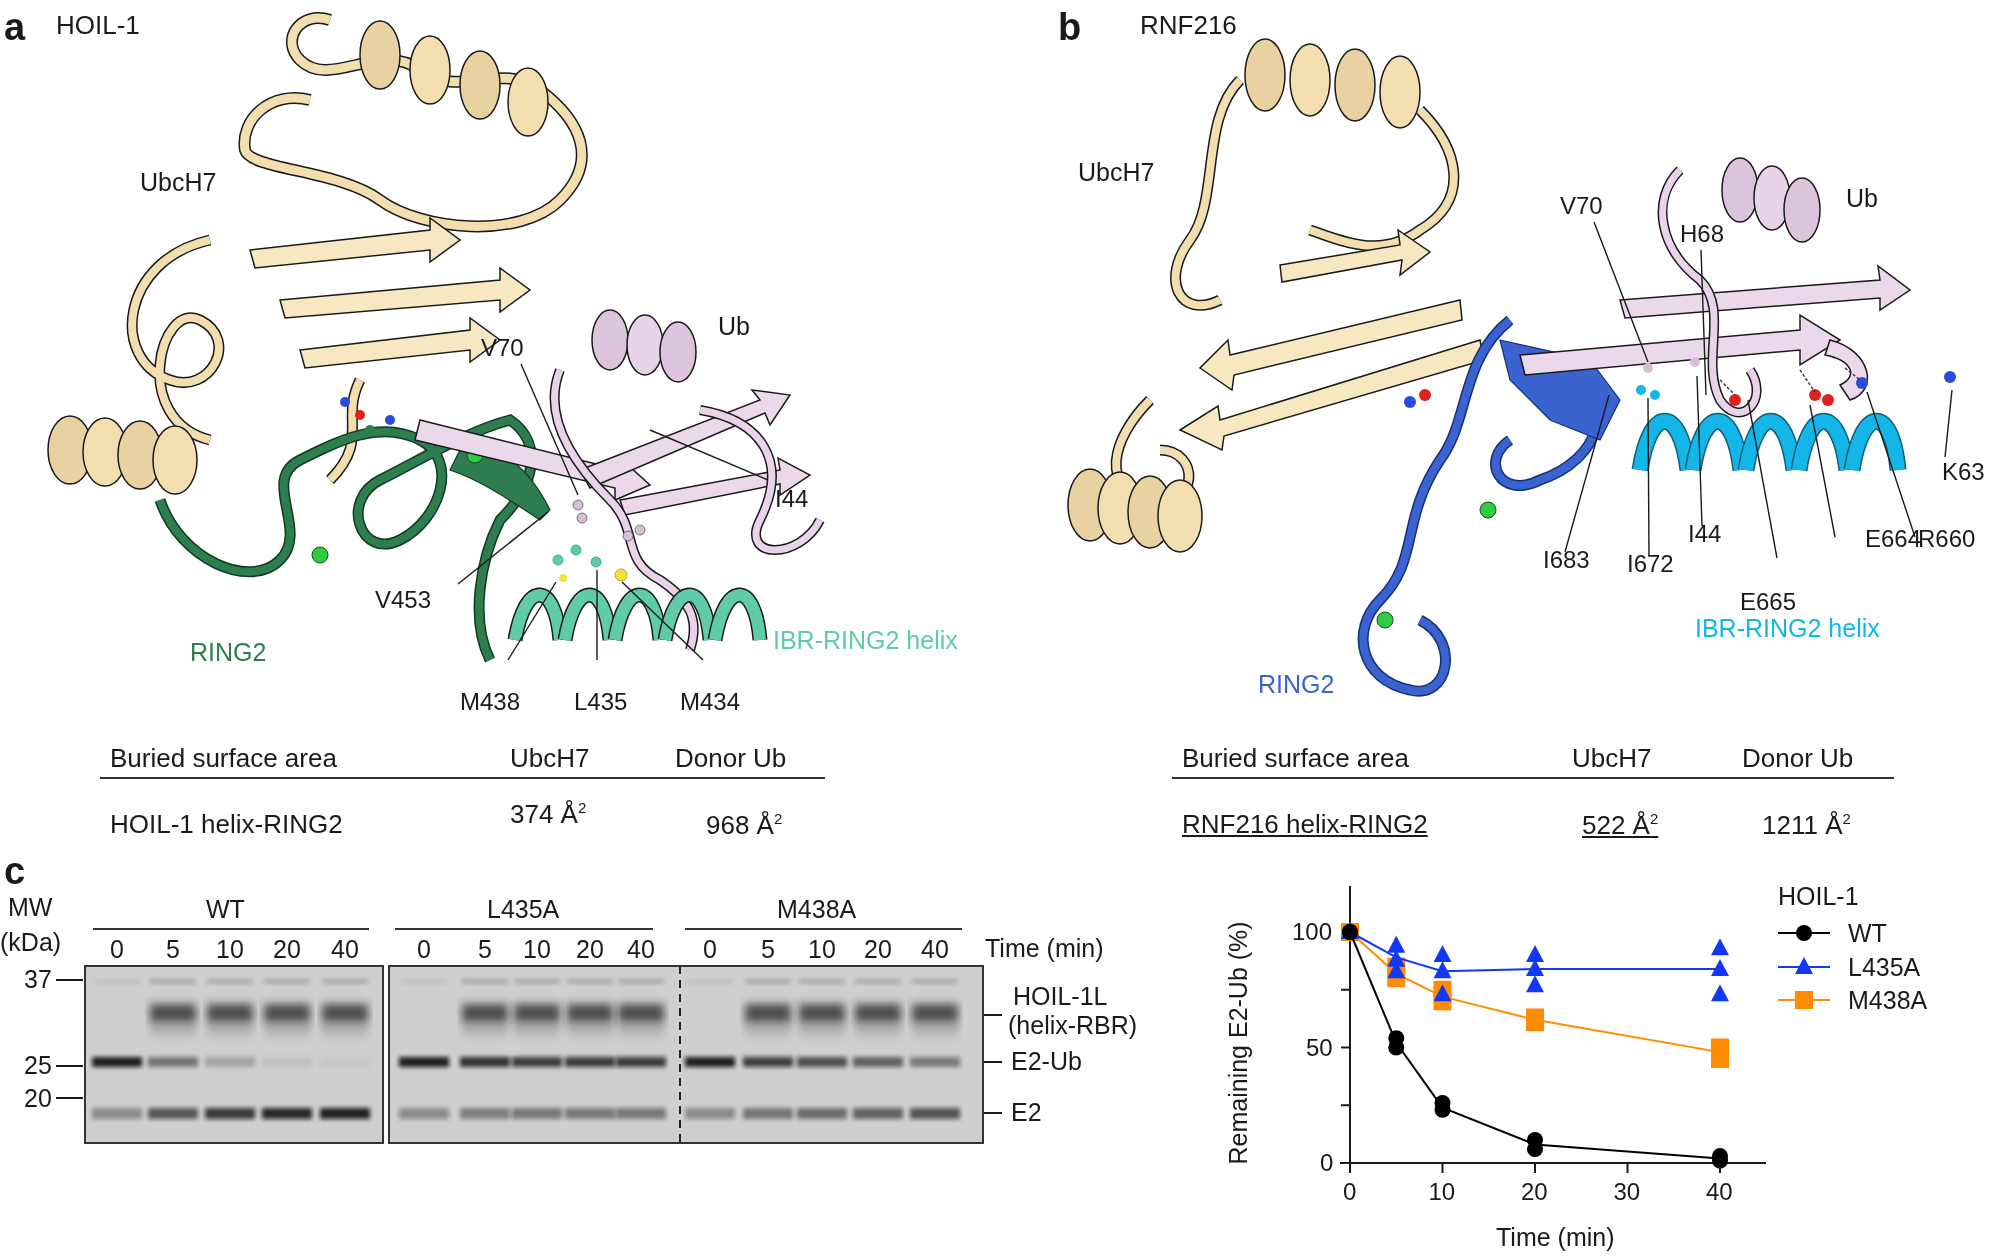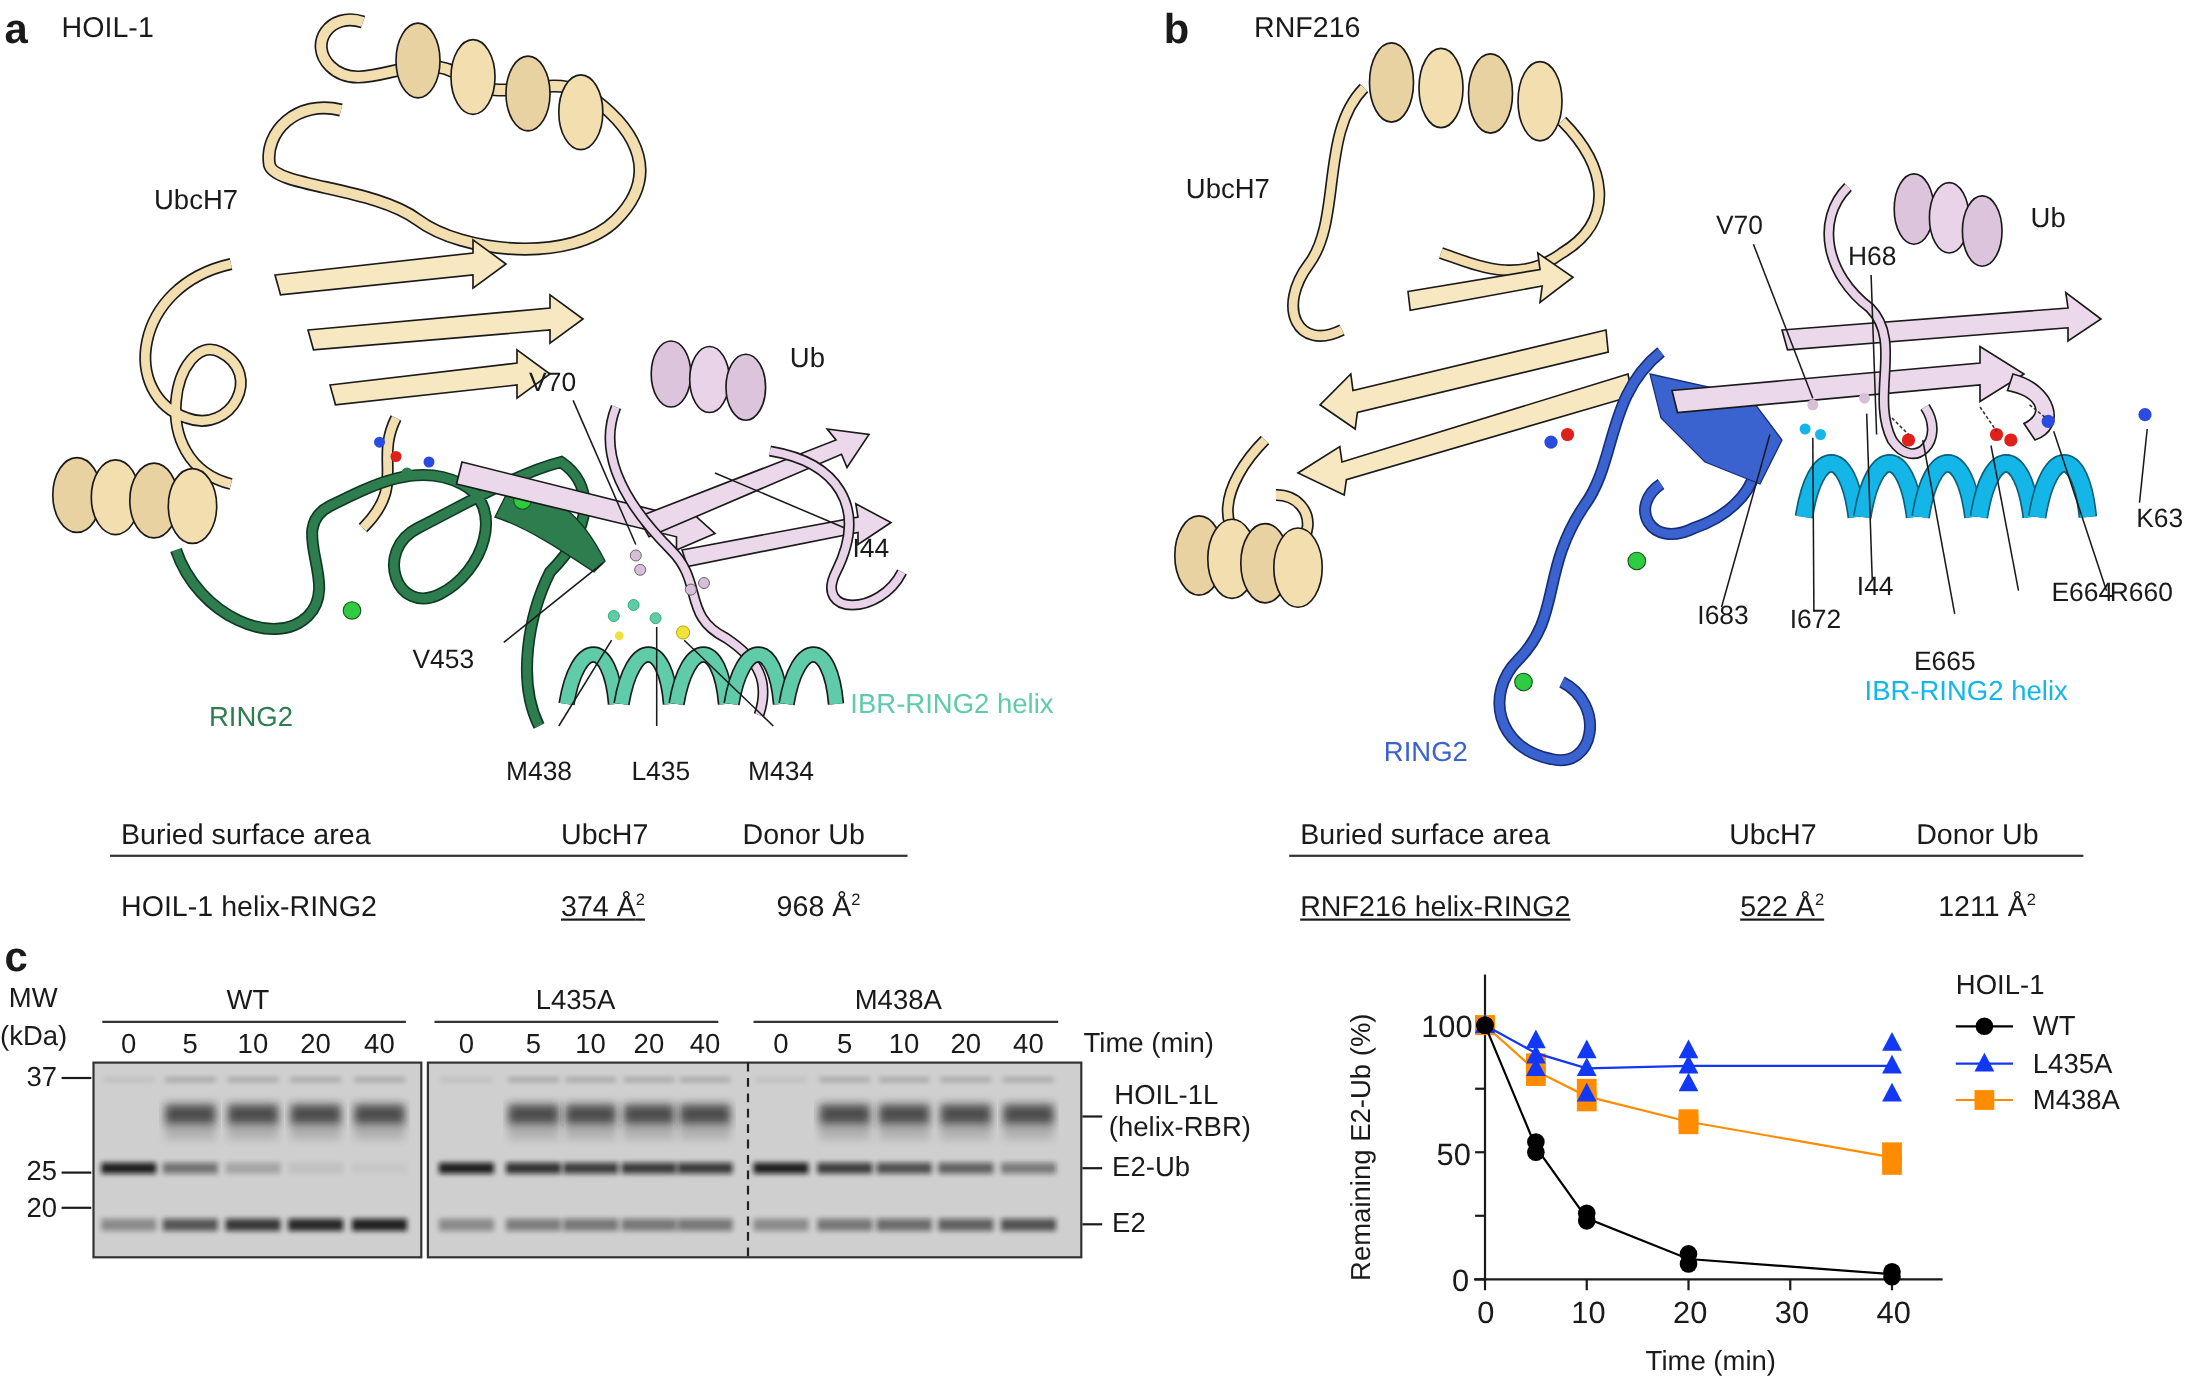--- a/index.html
+++ b/index.html
@@ -9,21 +9,21 @@
   .panel-letter { font-weight: bold; font-size: 38px; line-height: 1; }
   .panel-title { font-size: 26px; line-height: 1; }
   .lbl { font-size: 25px; line-height: 1; }
   .res { font-size: 24px; line-height: 1; }
   .tbl { position: absolute; font-size: 26px; }
   .tbl .hdr, .tbl .row { position: absolute; white-space: nowrap; line-height: 1; }
   .tbl .rule { position: absolute; height: 2px; background: #333; }
   sup { font-size: 15px; vertical-align: 10px; }
   svg { position: absolute; left: 0; top: 0; overflow: visible; }
   .gel-lbl { font-size: 25px; line-height: 1; }
-  .tick-lbl { font-size: 28px; line-height: 1; text-align: right; }
+  .tick-lbl { font-size: 24px; line-height: 1; text-align: right; }
 </style>
 </head>
 <body>
 
 <div class="abs panel-letter" style="left:4px; top:8px;">a</div>
 <div class="abs panel-title" style="left:56px; top:12px;">HOIL-1</div>
 
 <svg width="1000" height="720" viewBox="0 0 1000 720">
 
   <g fill="none" stroke="#1a1a1a" stroke-width="1.3">
@@ -128,21 +128,21 @@
 <div class="abs res" style="left:460px; top:690px;">M438</div>
 <div class="abs res" style="left:574px; top:690px;">L435</div>
 <div class="abs res" style="left:680px; top:690px;">M434</div>
 
 <div class="tbl" style="left:100px; top:745px; width:725px; height:120px;">
   <div class="hdr" style="left:10px; top:0px;">Buried surface area</div>
   <div class="hdr" style="left:410px; top:0px;">UbcH7</div>
   <div class="hdr" style="left:575px; top:0px;">Donor Ub</div>
   <div class="rule" style="left:0; top:32px; width:725px;"></div>
   <div class="row" style="left:10px; top:66px;">HOIL-1 helix-RING2</div>
-  <div class="row" style="left:410px; top:66px;text-decoration:underline;"><span>374 Å</span><sup>2</sup></div>
+  <div class="row" style="left:410px; top:55px;"><span>374 Å</span><sup>2</sup></div>
   <div class="row" style="left:606px; top:66px;"><span>968 Å</span><sup>2</sup></div>
 </div>
 
 <div class="abs panel-letter" style="left:1058px; top:8px;">b</div>
 <div class="abs panel-title" style="left:1140px; top:12px;">RNF216</div>
 
 <svg width="1998" height="720" viewBox="0 0 1998 720">
 
   <g>
     <ellipse cx="1265" cy="75" rx="20" ry="36" fill="#E9D2A2" stroke="#1a1a1a" stroke-width="1.5"></ellipse>

